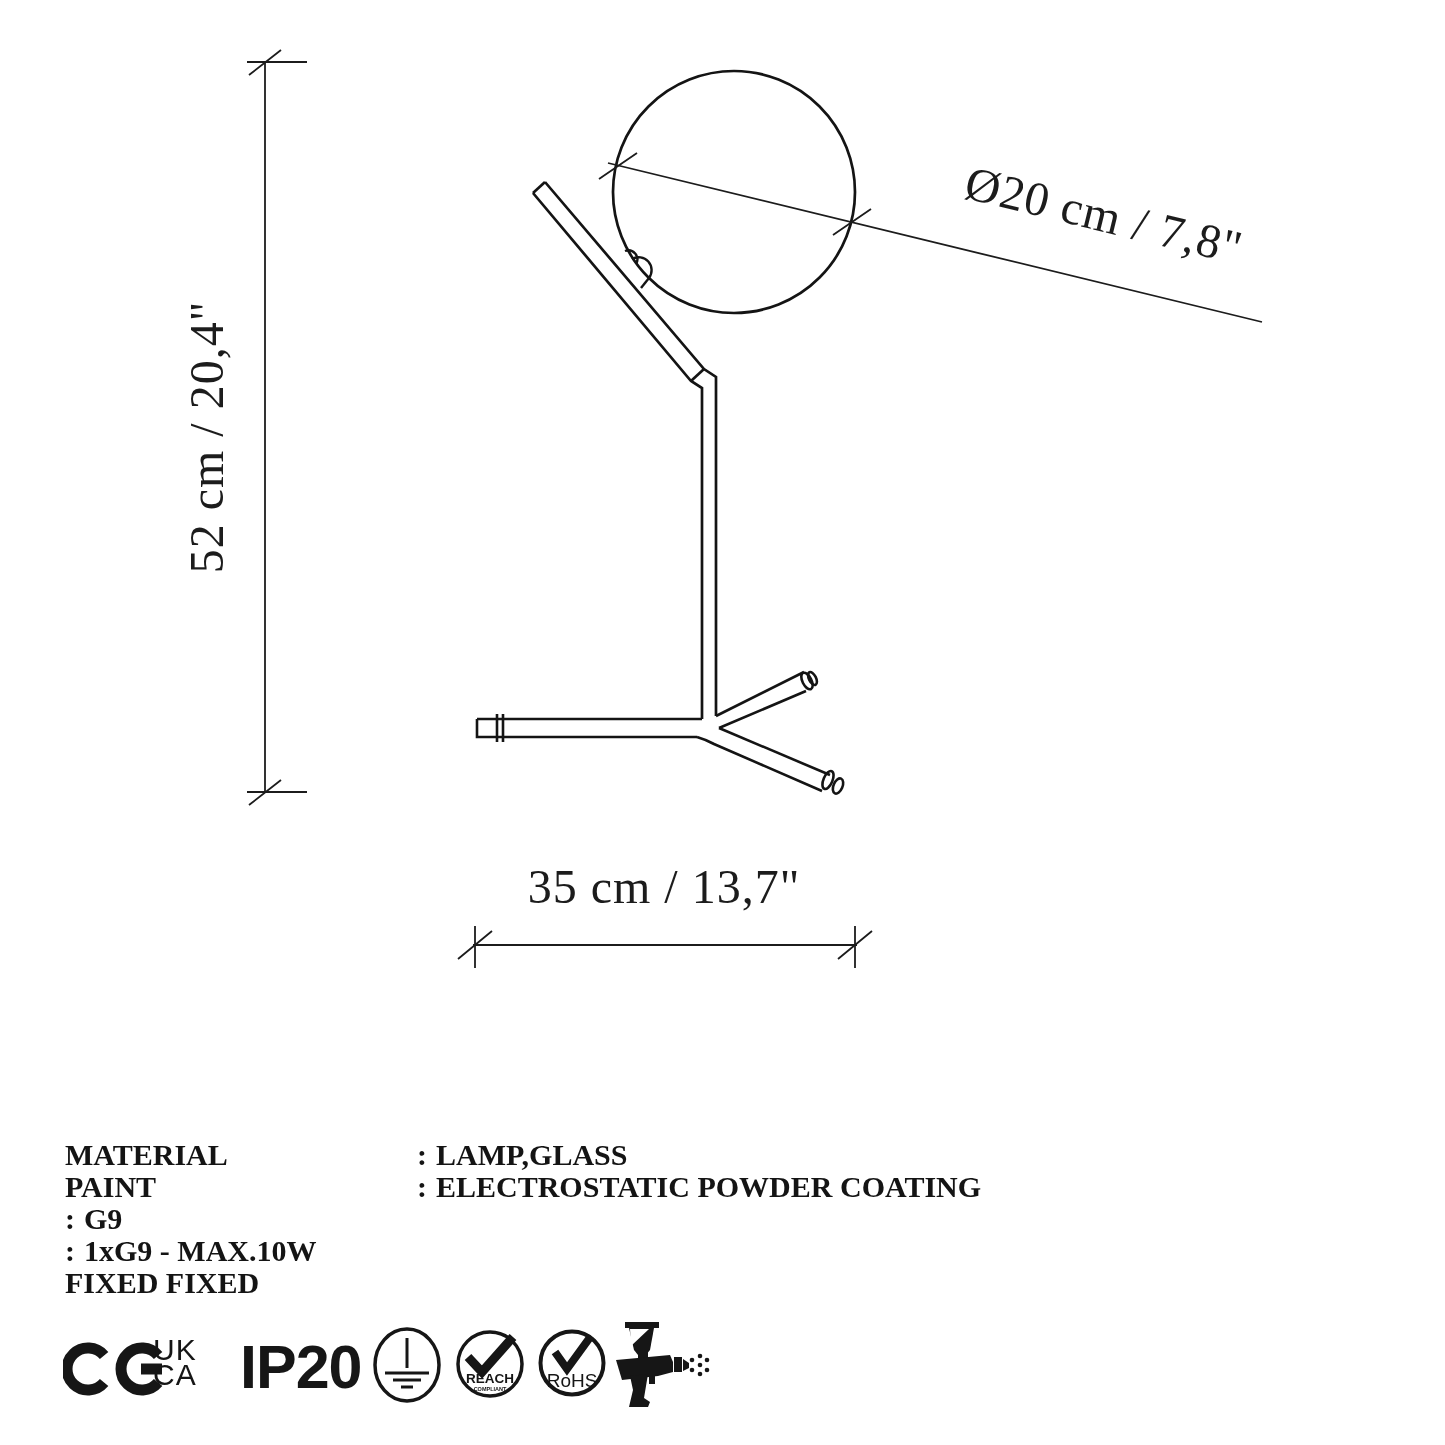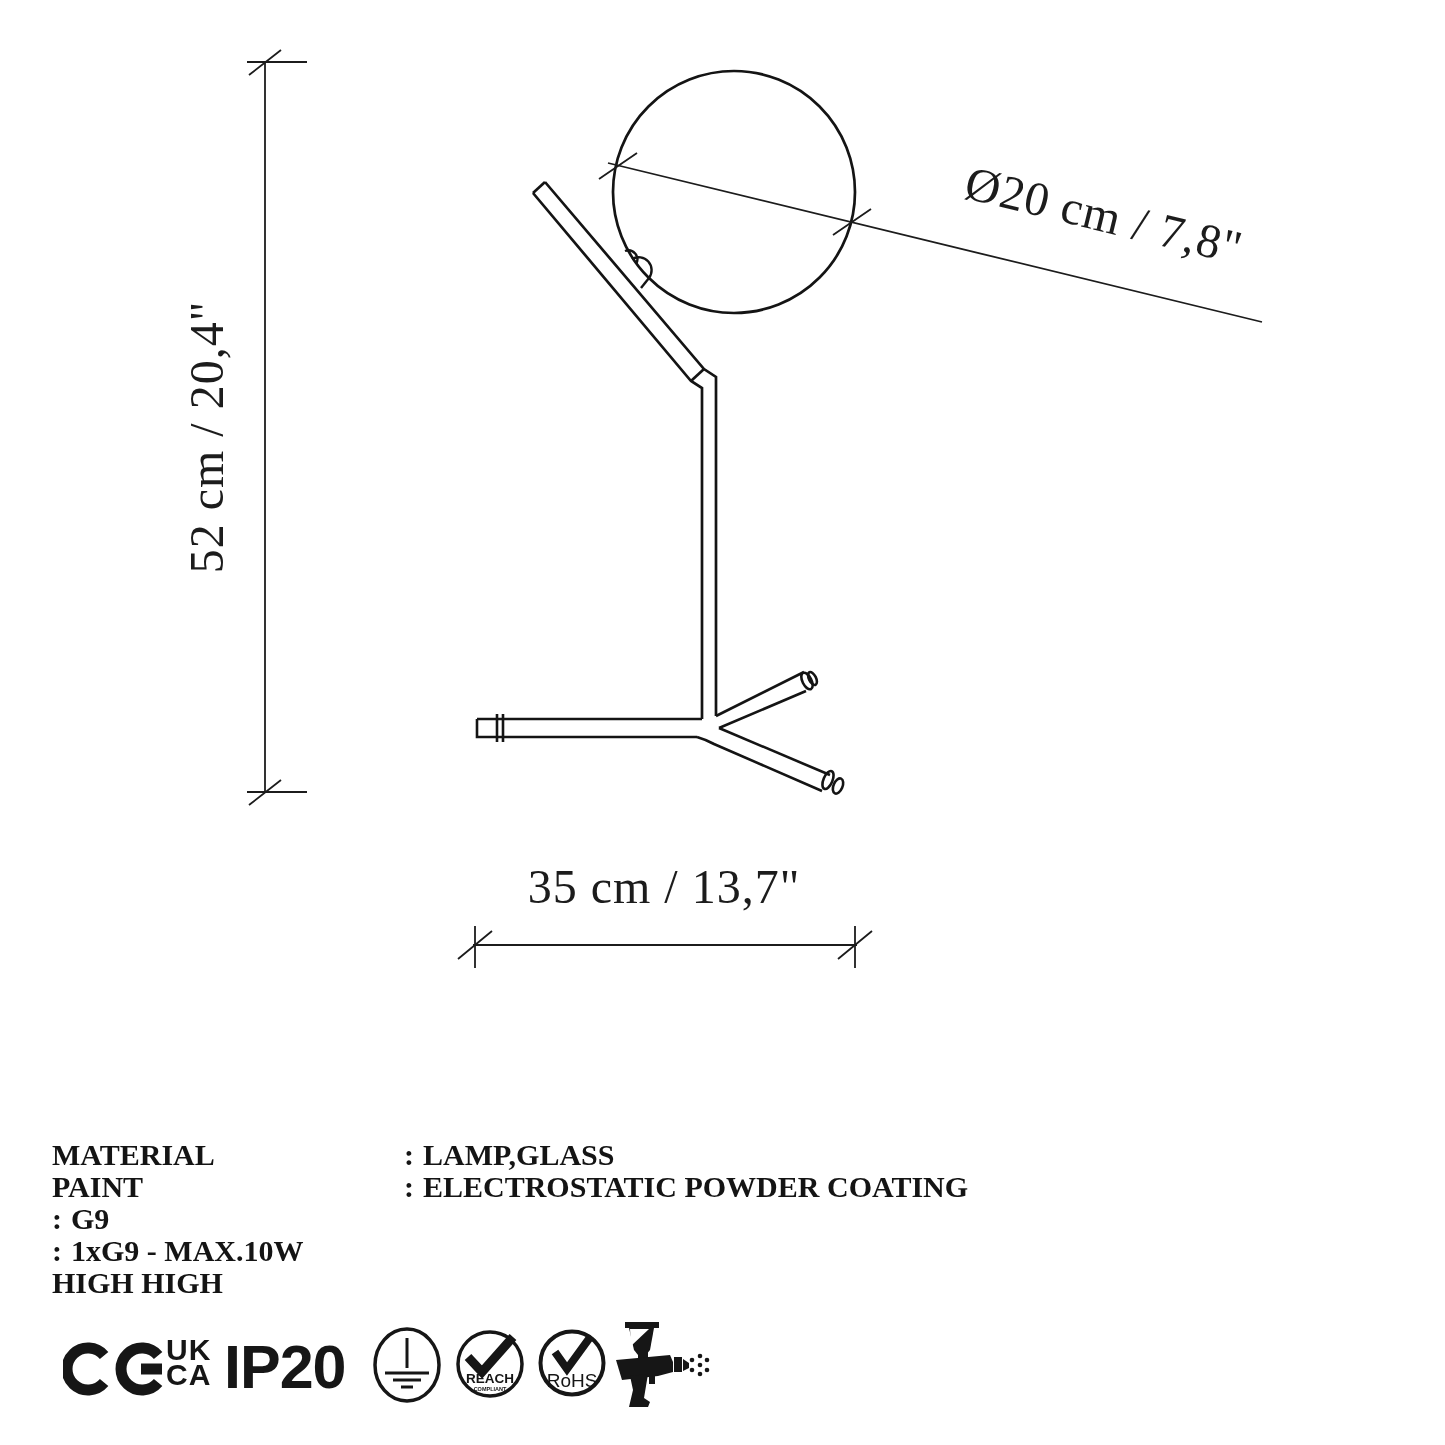--- a/index.html
+++ b/index.html
@@ -9,29 +9,29 @@
   }
   .canvas svg{position:absolute;left:0;top:0;}
   
   .dim{
     position:absolute;font-size:48px;white-space:nowrap;color:#1c1c1c;
     transform:translate(-50%,-50%);letter-spacing:1px;
   }
   .dim-h{transform:translate(-50%,-50%) rotate(-90deg);}
   .dim-d{transform:translate(-50%,-50%) rotate(13.7deg);}
   
-  .specs{position:absolute;left:52px;top:1139px;width:1010px;font-weight:bold;font-size:30px;}
+  .specs{position:absolute;left:65px;top:1139px;width:1010px;font-weight:bold;font-size:30px;}
   .srow{display:flex;height:32px;line-height:32px;white-space:nowrap;}
   .slabel{display:inline-block;width:352px;flex:0 0 352px;}
   .ssep{display:inline-block;width:19px;flex:0 0 19px;}
   
   .cert{position:absolute;}
-  .ukca{left:166px;top:1337px;font-family:"Liberation Sans","DejaVu Sans",sans-serif;
-        font-weight:bold;font-size:30px;line-height:25px;letter-spacing:1px;color:#161616;}
-  .ip20{left:224px;top:1337px;font-family:"Liberation Sans","DejaVu Sans",sans-serif;
+  .ukca{left:153px;top:1337px;font-family:"Liberation Sans","DejaVu Sans",sans-serif;
+        font-weight:normal;font-size:30px;line-height:25px;letter-spacing:1px;color:#161616;}
+  .ip20{left:240px;top:1337px;font-family:"Liberation Sans","DejaVu Sans",sans-serif;
         font-weight:bold;font-size:61px;line-height:61px;letter-spacing:-1px;color:#161616;}
   .svgtext{font-family:"Liberation Sans","DejaVu Sans",sans-serif;}
 </style>
 </head>
 <body>
 
 <div class="canvas">
 
   <svg width="1445" height="1445" viewBox="0 0 1445 1445">
     <g fill="none" stroke="#141414" stroke-width="2.7" stroke-linejoin="miter" stroke-linecap="butt">
@@ -102,21 +102,21 @@
     </div>
     <div class="srow">
         <span class="ssep">:</span>
         <span class="sval">G9</span>
     </div>
     <div class="srow">
         <span class="ssep">:</span>
         <span class="sval">1xG9 - MAX.10W</span>
     </div>
     <div class="srow">
-      <span class="slabel">HIGH HIGH</span>
+      <span class="slabel">FIXED FIXED</span>
         <span class="ssep"></span>
         <span class="sval"></span>
     </div>
   </div>
 
   <div>
 
     <svg class="cert" style="left:63px;top:1335px;" width="112" height="70" viewBox="0 0 112 70">
       <g fill="none" stroke="#161616" stroke-width="11" stroke-linecap="butt">
         <path d="M41.1,20.5 A21,21 0 1 0 41.1,47.5"></path>

